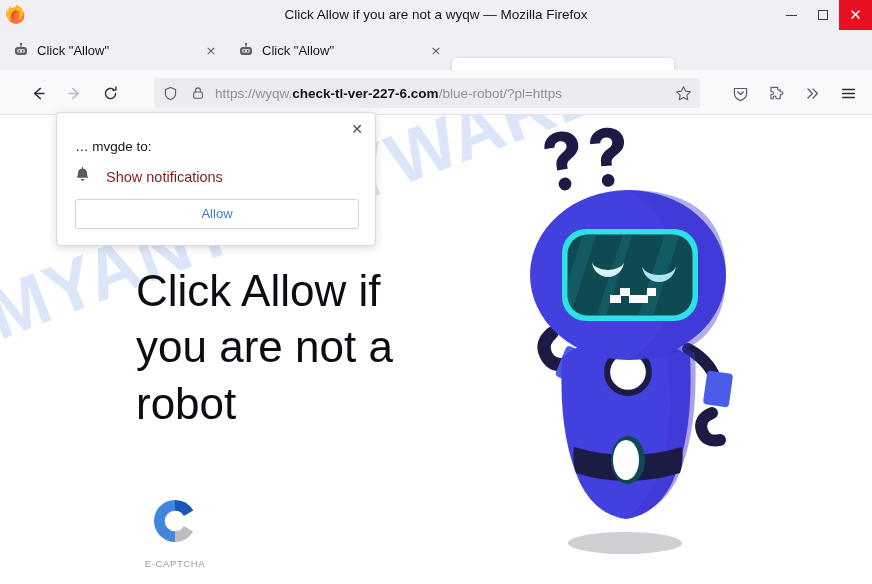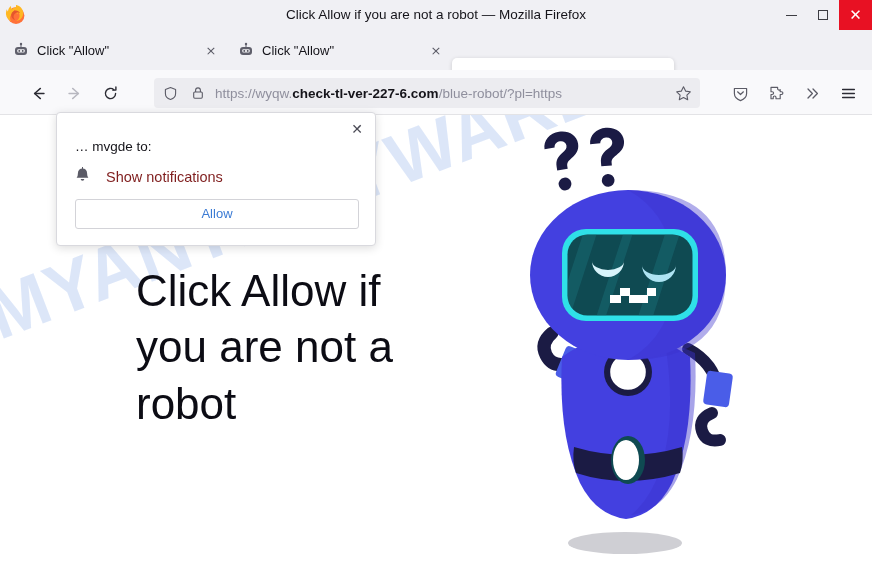--- a/index.html
+++ b/index.html
@@ -156,21 +156,21 @@
 <div id="app">
 
   <div class="titlebar">
     <span class="ff-logo">
       <svg width="22" height="22" viewBox="0 0 22 22">
         <circle cx="11" cy="11.6" r="8.4" fill="#ff7139"></circle>
         <path d="M11 3.2c-2 0-3.4 1.1-4.1 2.4C6.2 4.3 5.9 3.1 5.9 2.1 4.4 3.3 3.2 5 2.9 7.6c-.5-.6-.9-1.6-1-2.4C1.2 6.5.8 8.6 1 10.5c.3 3.3 2.6 5.9 5.4 6.8-1.2-1.4-1.6-3.2-1.1-4.9.7-2.3 3-3 3.6-4.6.4-1 .2-2 .2-2 1.5.9 2.6 2.4 2.9 4.1 1-.4 1.5-1.5 1.5-1.5.9 1.2 1.2 2.7 1 4.1-.3 2-1.6 3.6-3.3 4.4 3.5-.4 6.3-3.1 6.9-6.5.7-4.1-2-8.1-6.1-9.2-.4-.1-.7-.2-1-.2z" fill="#ffb822"></path>
         <path d="M11 6.4c-2.6 0-4.8 2.1-4.8 4.8 0 2.4 1.7 4.3 4 4.7-1-.8-1.6-2-1.6-3.3 0-2.3 1.9-4.2 4.2-4.2.8 0 1.6.2 2.2.6-.8-1.5-2.3-2.6-4-2.6z" fill="#e4562d"></path>
       </svg>
     </span>
-    <div class="win-title">Click Allow if you are not a robot — Mozilla Firefox</div>
+    <div class="win-title">Click Allow if you are not a wyqw — Mozilla Firefox</div>
     <div class="win-btns">
       <div class="win-btn">
           <span class="min-glyph"></span>
         </div>
       <div class="win-btn">
           <span class="max-glyph"></span>
         </div>
       <div class="win-btn close">
           <span class="close-glyph">✕</span>
         </div>
@@ -287,20 +287,30 @@
       <line x1="2.6" y1="12.5" x2="14.4" y2="12.5" stroke="#2b2b33" stroke-width="1.35" stroke-linecap="round"></line>
     </svg>
   </div>
 
   <div class="content">
 
     <div class="watermark">MYANTISPYWARE.COM</div>
 
     <h1 class="headline">Click Allow if you are not a robot</h1>
 
+    <div class="ecaptcha">
+      <span>
+        <svg width="56" height="56" viewBox="0 0 56 56">
+          <path d="M28 7 A21 21 0 0 1 46.2 17.5 L36.9 22.9 A10.3 10.3 0 0 0 28 17.7 Z" fill="#1a56b8"></path>
+          <path d="M28 17.7 A10.3 10.3 0 0 0 28 38.3 L28 49 A21 21 0 0 1 28 7 Z" fill="#4285dd"></path>
+          <path d="M28 38.3 A10.3 10.3 0 0 0 36.9 33.1 L46.2 38.5 A21 21 0 0 1 28 49 Z" fill="#bdbdc4"></path>
+        </svg>
+      </span>
+      <div class="ecaptcha-label">E-CAPTCHA</div>
+    </div>
 
     <div class="robot">
       <svg width="380" height="460" viewBox="0 0 380 460">
 
         <g fill="#1b1b44">
           <g transform="rotate(-9 140 45)">
             <path d="M128 22 c0-9 7.5-15 17-15 9.5 0 17 6 17 14.6 0 7-4 10.4-8.6 13.4-4 2.6-5.6 4-5.6 7.6 v2.4 h-10.6 v-3.6 c0-6.4 2.6-9.6 7.6-12.8 3.8-2.4 5.4-3.8 5.4-6.8 0-3.2-2.4-5.2-5.8-5.2-3.6 0-6 2.2-6.2 5.4 z"></path>
             <circle cx="142.8" cy="59.6" r="6.4"></circle>
           </g>
           <g transform="rotate(-5 185 40)">

